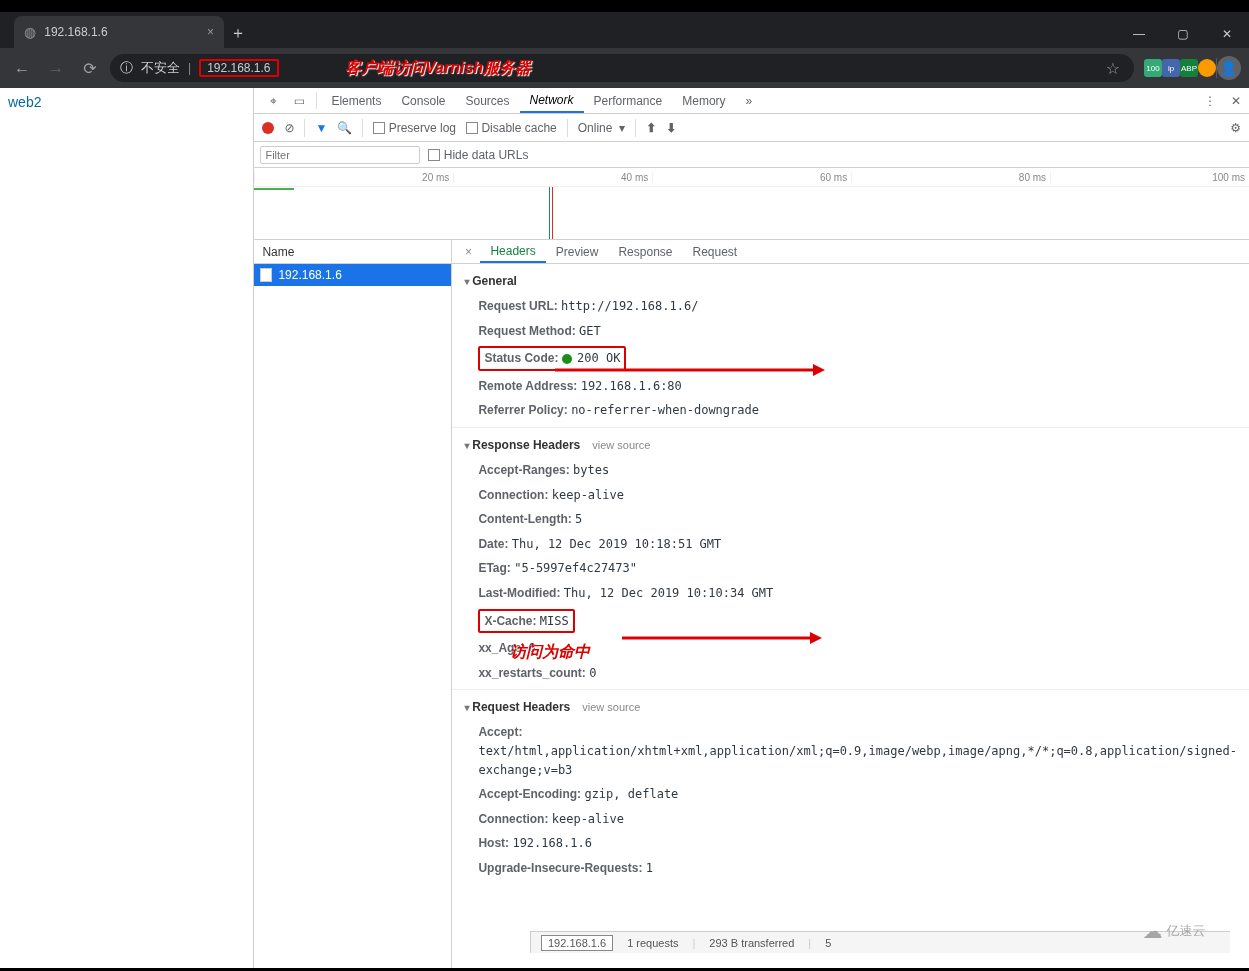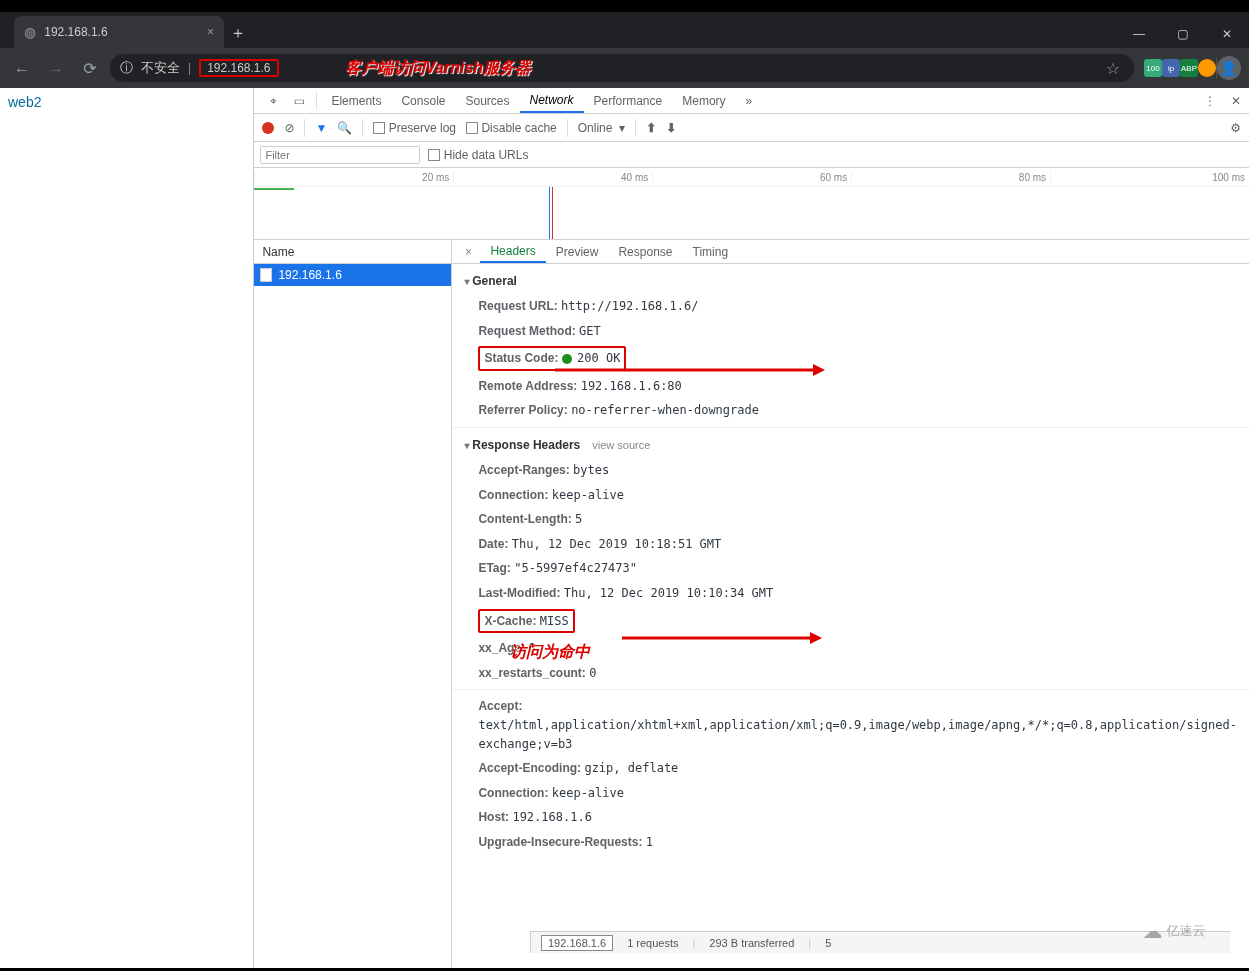--- a/index.html
+++ b/index.html
@@ -181,21 +181,21 @@
           <span>192.168.1.6</span>
         </div>
       </div>
 
       <div class="detail">
         <div class="detail-tabs">
           <div class="xclose">×</div>
           <div class="dtab active">Headers</div>
           <div class="dtab">Preview</div>
           <div class="dtab">Response</div>
-          <div class="dtab">Timing</div>
+          <div class="dtab">Request</div>
         </div>
 
         <div class="section">
           <div class="sect-title">General</div>
           <div class="kv"><b>Request URL:</b> <span class="mono">http://192.168.1.6/</span></div>
           <div class="kv"><b>Request Method:</b> <span class="mono">GET</span></div>
           <div class="kv"><span class="redbox"><b>Status Code:</b> <span class="statusdot"></span> <span class="mono">200 OK</span></span></div>
           <div class="kv"><b>Remote Address:</b> <span class="mono">192.168.1.6:80</span></div>
           <div class="kv"><b>Referrer Policy:</b> <span class="mono">no-referrer-when-downgrade</span></div>
         </div>
@@ -207,20 +207,21 @@
           <div class="kv"><b>Content-Length:</b> <span class="mono">5</span></div>
           <div class="kv"><b>Date:</b> <span class="mono">Thu, 12 Dec 2019 10:18:51 GMT</span></div>
           <div class="kv"><b>ETag:</b> <span class="mono">"5-5997ef4c27473"</span></div>
           <div class="kv"><b>Last-Modified:</b> <span class="mono">Thu, 12 Dec 2019 10:10:34 GMT</span></div>
           <div class="kv"><span class="redbox"><b>X-Cache:</b> <span class="mono">MISS</span></span></div>
           <div class="kv"><b>xx_Age:</b> <span class="mono">0</span></div>
           <div class="kv"><b>xx_restarts_count:</b> <span class="mono">0</span></div>
         </div>
 
         <div class="section" style="border-top:1px solid #eee">
+          <div class="sect-title"><span>Request Headers</span><span class="vs">view source</span></div>
           <div class="kv"><b>Accept:</b> <span class="mono">text/html,application/xhtml+xml,application/xml;q=0.9,image/webp,image/apng,*/*;q=0.8,application/signed-exchange;v=b3</span></div>
           <div class="kv"><b>Accept-Encoding:</b> <span class="mono">gzip, deflate</span></div>
           <div class="kv"><b>Connection:</b> <span class="mono">keep-alive</span></div>
           <div class="kv"><b>Host:</b> <span class="mono">192.168.1.6</span></div>
           <div class="kv"><b>Upgrade-Insecure-Requests:</b> <span class="mono">1</span></div>
 
         </div>
       </div>
     </div>
   </div>

